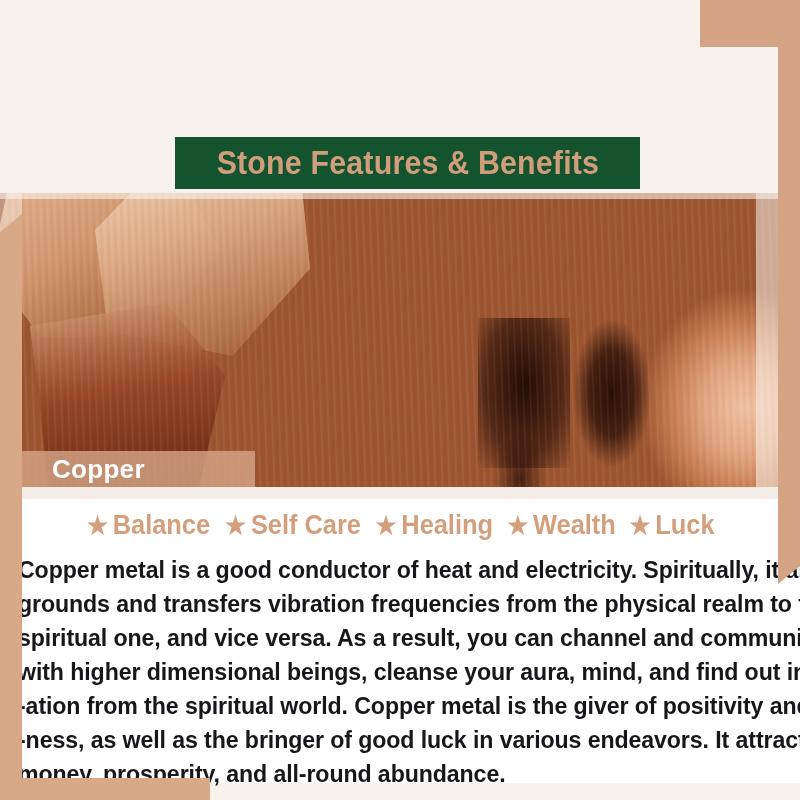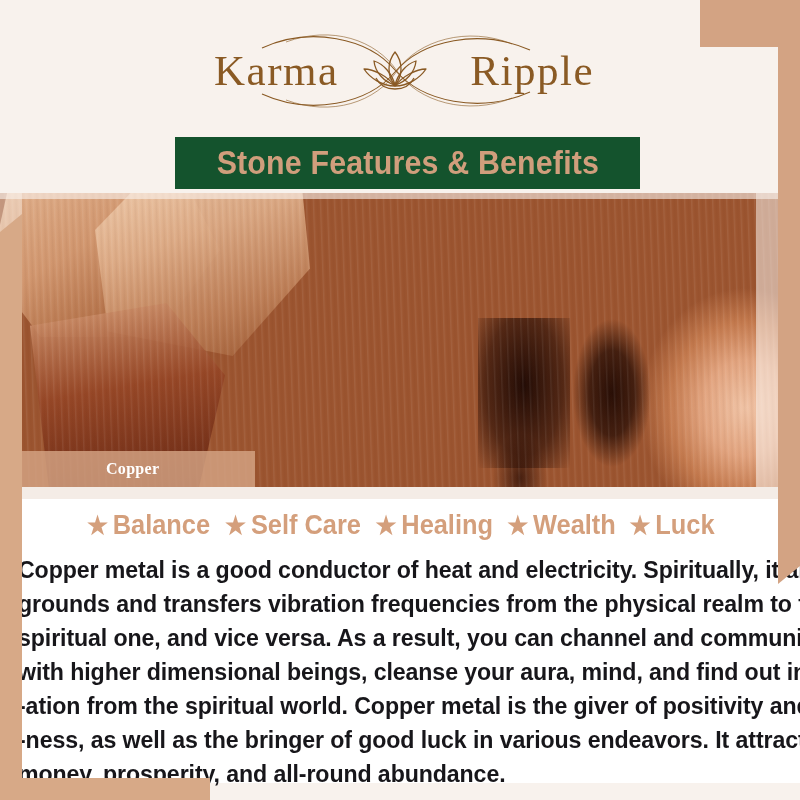--- a/index.html
+++ b/index.html
@@ -252,25 +252,25 @@
     left: 0;
     top: 451px;
     width: 255px;
     height: 36px;
     background: rgba(212,164,132,.82);
     display: flex;
     align-items: center;
     z-index: 4;
   }
   .caption-text {
-    margin-left: 106px;
+    margin-left: 52px;
     color: #ffffff;
-    font-family: Liberation Serif, serif;
+    font-family: Liberation Sans, sans-serif;
     font-weight: bold;
-    font-size: 16px;
+    font-size: 26px;
     letter-spacing: 0.3px;
   }
 
   
   .post-photo-fade {
     position: absolute;
     left: 0;
     top: 487px;
     width: 800px;
     height: 12px;
@@ -327,42 +327,20 @@
     white-space: nowrap;
     transform: scaleX(0.985);
     transform-origin: left center;
   }
 </style>
 </head>
 <body>
 
 <div class="page">
 
-  <div class="header">
-    <div class="logo-wrap">
-      <svg class="logo-svg" viewBox="0 0 420 86">
-        <g fill="none" stroke="#8a5a24" stroke-width="1.1">
-          <path d="M72 20 C 120 -2, 178 10, 205 42 C 232 74, 290 86, 340 64"></path>
-          <path d="M72 66 C 120 88, 178 76, 205 44 C 232 12, 290 0, 340 22"></path>
-          <path d="M96 14 C 142 -3, 186 12, 207 43 C 228 74, 278 88, 322 70" stroke-width="0.8" opacity="0.75"></path>
-          <path d="M96 72 C 142 89, 186 74, 207 43 C 228 12, 278 -2, 322 16" stroke-width="0.8" opacity="0.75"></path>
-        </g>
-        <g fill="none" stroke="#8a5a24" stroke-width="1.3" stroke-linejoin="round">
-          <path d="M205 24 C 197 34, 197 48, 205 57 C 213 48, 213 34, 205 24 Z"></path>
-          <path d="M205 57 C 194 54, 185 44, 184 33 C 194 36, 202 46, 205 57 Z"></path>
-          <path d="M205 57 C 216 54, 225 44, 226 33 C 216 36, 208 46, 205 57 Z"></path>
-          <path d="M205 58 C 192 58, 180 50, 174 41 C 184 41, 197 48, 205 58 Z"></path>
-          <path d="M205 58 C 218 58, 230 50, 236 41 C 226 41, 213 48, 205 58 Z"></path>
-          <path d="M186 50 C 190 58, 197 61, 205 61 C 213 61, 220 58, 224 50"></path>
-        </g>
-      </svg>
-      <div class="logo-text logo-karma">Karma</div>
-      <div class="logo-text logo-ripple">Ripple</div>
-    </div>
-  </div>
 
   <div class="title-band">
     <div class="title-text">Stone Features &amp; Benefits</div>
   </div>
 
   <div class="hero">
     <div class="hero-photo"></div>
     <div class="hero-shape-a"></div>
     <div class="hero-shape-b"></div>
     <div class="hero-shape-c"></div>

